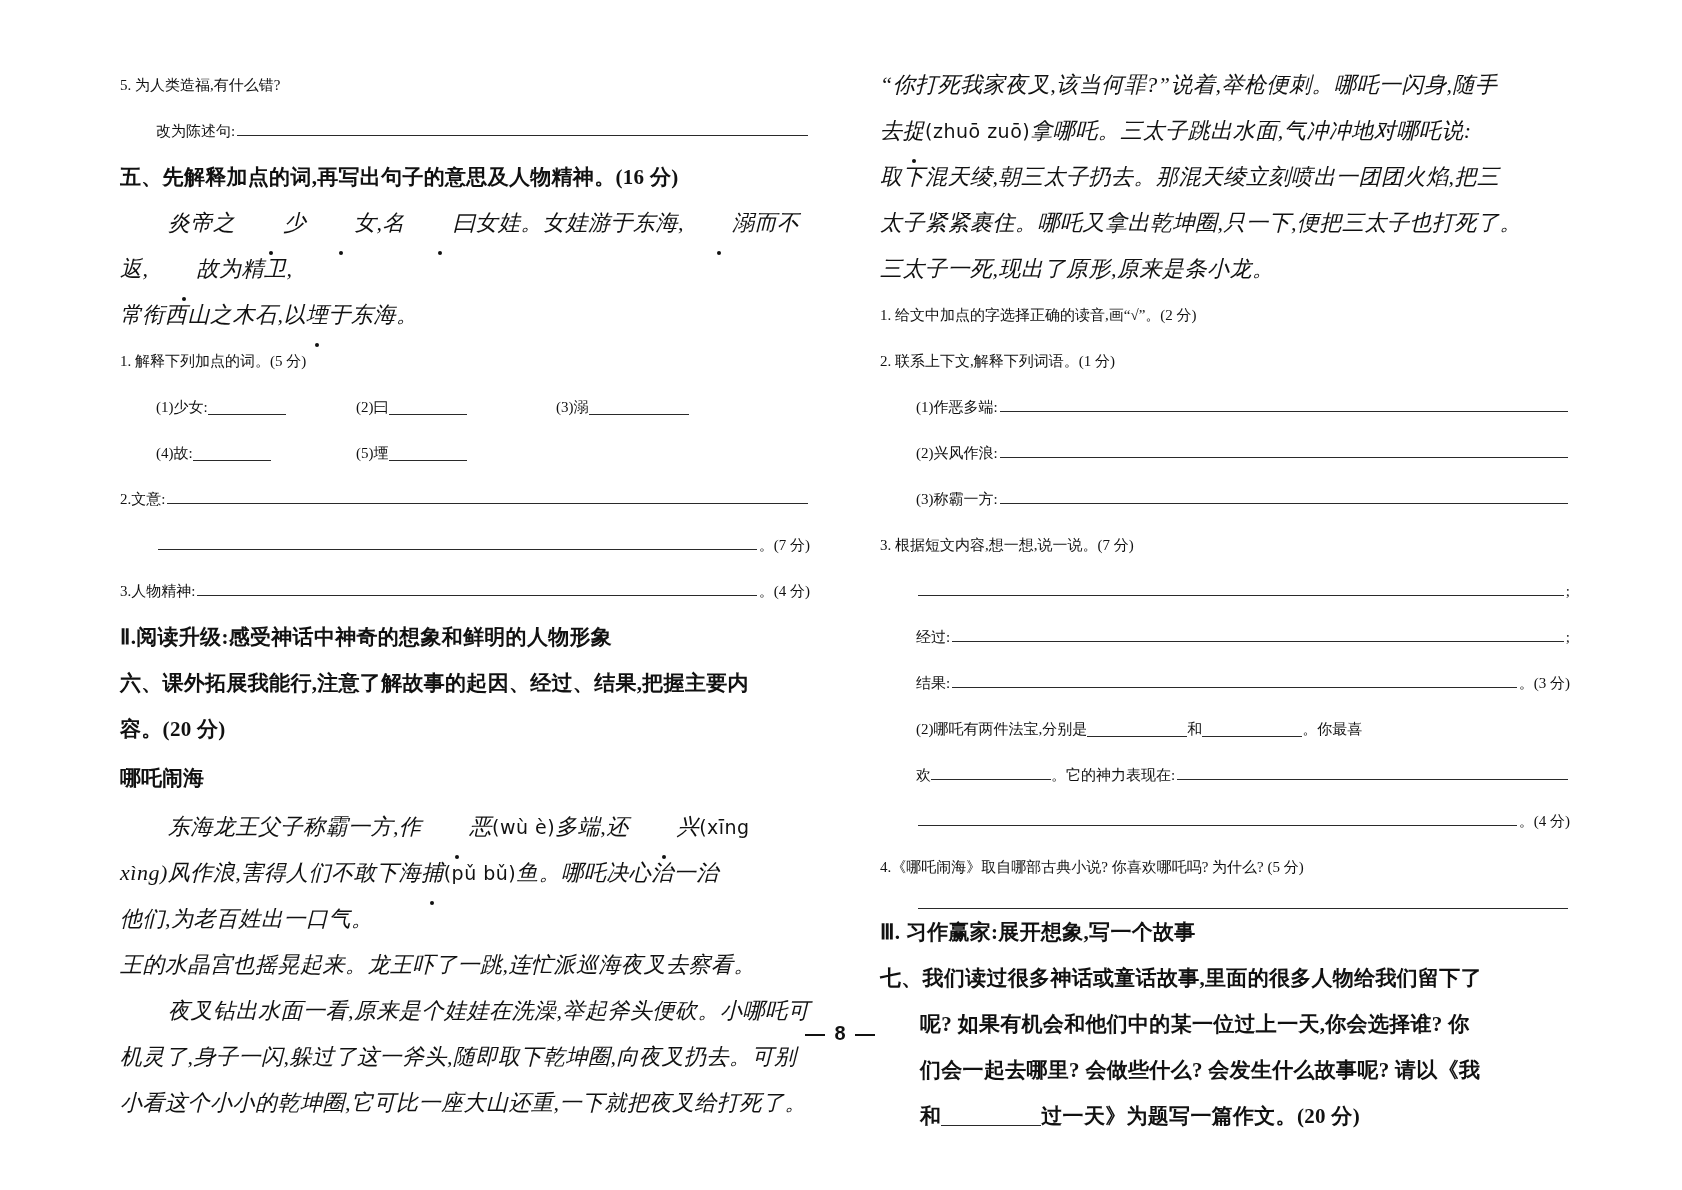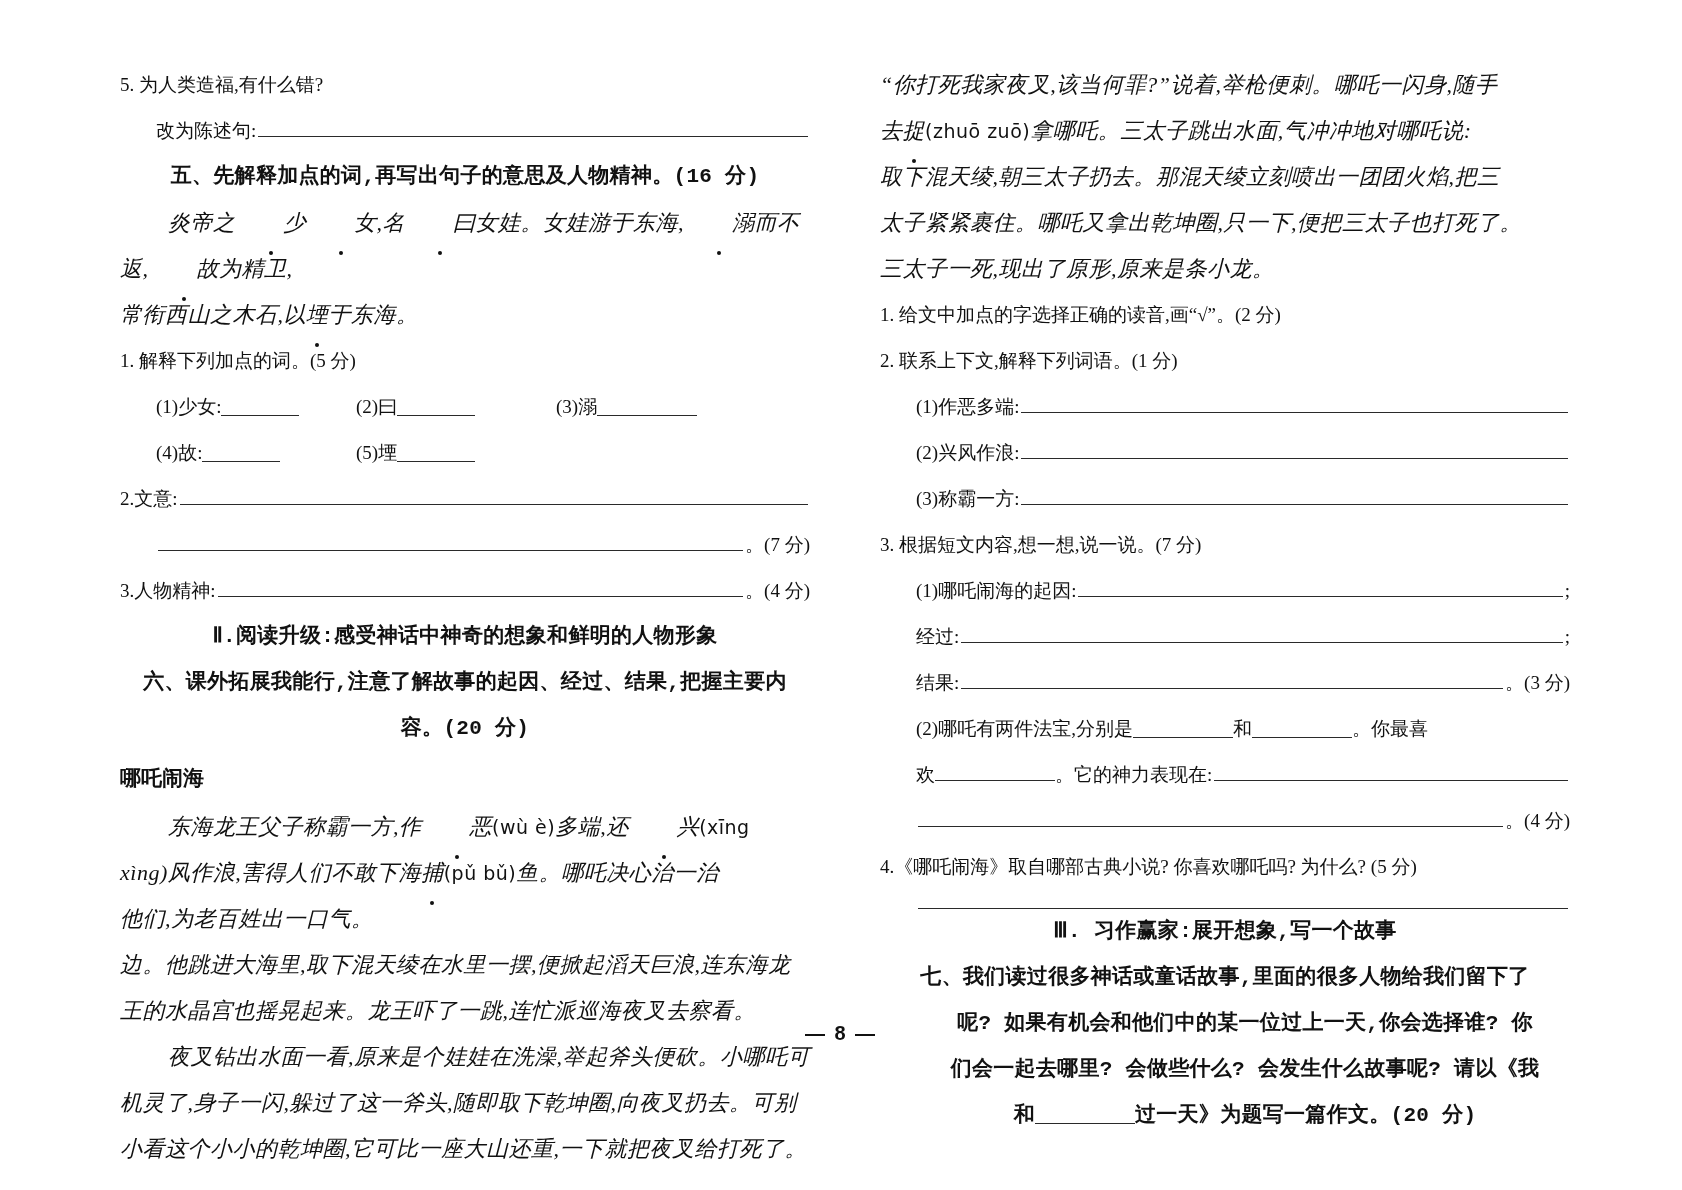--- a/index.html
+++ b/index.html
@@ -31,32 +31,31 @@
     display: flex;
     gap: 70px;
   }
   .col {
     width: 690px;
     flex: 0 0 690px;
   }
 
   
   .sec {
-    font-family: Liberation Mono, monospace;
+    font-family: Liberation Serif, serif;
     font-weight: bold;
     font-size: 21px;
     line-height: 46px;
     letter-spacing: .3px;
-    text-align: center;
   }
   .sec-indent { padding-left: 40px; }
 
   
   .q {
-    font-size: 19px;
+    font-size: 15px;
     line-height: 46px;
     white-space: nowrap;
   }
   .q-ind1 { padding-left: 36px; }
   .q-ind2 { padding-left: 36px; }
 
   
   .kai {
     font-family: "Liberation Serif", "DejaVu Serif", serif;
     font-style: italic;
@@ -201,21 +200,20 @@
       <div class="title-center">哪吒闹海</div>
 
       <div class="kai para-ind">
         <span>东海龙王父子称霸一方,作</span><span class="dot">恶</span><span class="pinyin">(wù    è)</span><span>多端,还</span><span class="dot">兴</span><span class="pinyin">(xīng</span>
       </div>
       <div class="kai">
         <span class="pinyin" style="font-family:'Liberation Serif',serif;font-size:22px;font-style:italic">xìng)风作浪,害得人们不敢下海</span><span class="dot">捕</span><span class="pinyin">(pǔ    bǔ)</span><span>鱼。哪吒决心治一治</span>
       </div>
       <div class="kai">他们,为老百姓出一口气。</div>
 
-      <div class="kai">边。他跳进大海里,取下混天绫在水里一摆,便掀起滔天巨浪,连东海龙</div>
       <div class="kai">王的水晶宫也摇晃起来。龙王吓了一跳,连忙派巡海夜叉去察看。</div>
 
       <div class="kai para-ind">夜叉钻出水面一看,原来是个娃娃在洗澡,举起斧头便砍。小哪吒可</div>
       <div class="kai">机灵了,身子一闪,躲过了这一斧头,随即取下乾坤圈,向夜叉扔去。可别</div>
       <div class="kai">小看这个小小的乾坤圈,它可比一座大山还重,一下就把夜叉给打死了。</div>
 
     </div>
 
     <div class="col">
 
@@ -249,21 +247,20 @@
         <span>(3)称霸一方:</span>
         <span class="grow"></span>
       </div>
 
       <div class="q">
         <span>3.</span>
         <span>根据短文内容,想一想,说一说。(7 分)</span>
       </div>
 
       <div class="q q-ind2 flexline">
-        <span>(1)哪吒闹海的起因:</span>
         <span class="grow"></span>
         <span>;</span>
       </div>
       <div class="q q-ind2 flexline">
         <span>经过:</span>
         <span class="grow"></span>
         <span>;</span>
       </div>
       <div class="q q-ind2 flexline">
         <span>结果:</span>

